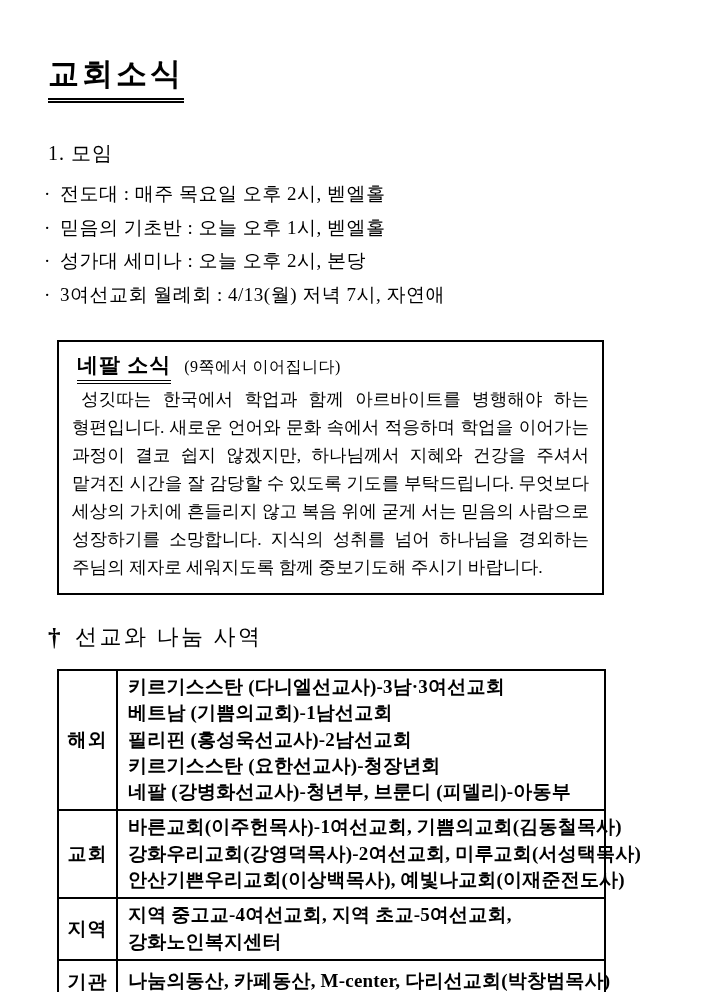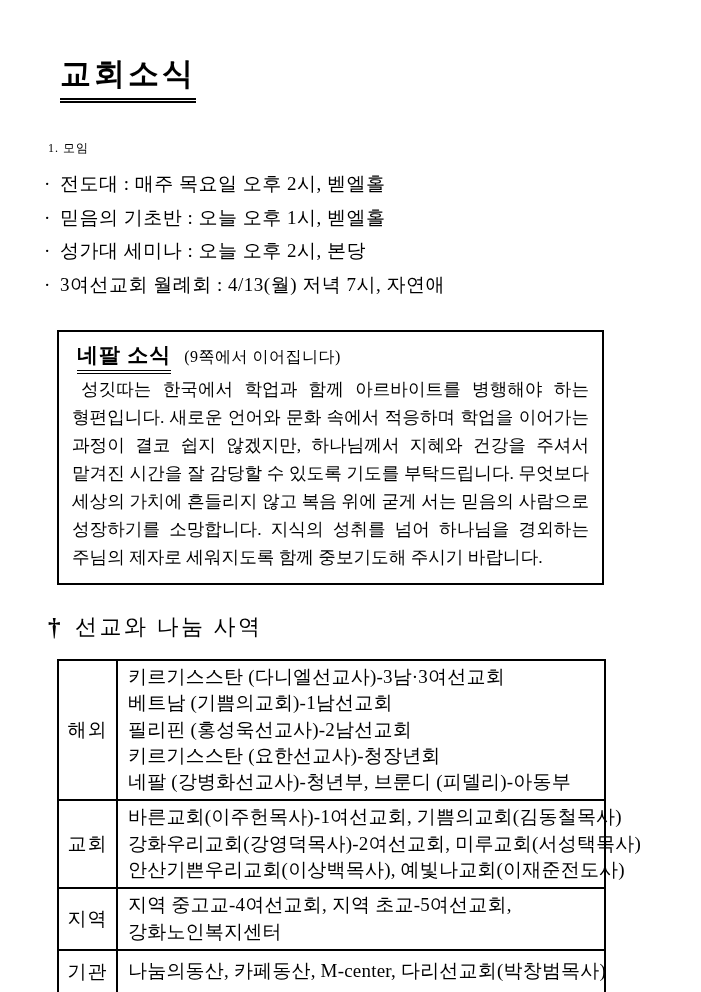--- a/index.html
+++ b/index.html
@@ -11,32 +11,32 @@
     padding: 40px 48px 0 48px;
     background: #ffffff;
     color: #000000;
     font-family: "Liberation Serif", "DejaVu Serif", serif;
     overflow: hidden;
   }
 
   
   .doc-title {
     display: inline-block;
-    margin: 13px 0 0 12px;
+    margin: 13px 0 0 0;
     font-size: 31px;
     font-weight: bold;
     letter-spacing: 3px;
     border-bottom: 5px double #000;
     padding-bottom: 3px;
   }
 
   
   .meetings-heading {
     margin-top: 37px;
-    font-size: 12px;
+    font-size: 20px;
     letter-spacing: 1px;
   }
   .meeting-list { margin: 10px 0 0 -4px; }
   .meeting-item {
     display: flex;
     align-items: baseline;
     font-size: 19px;
     line-height: 33.5px;
     letter-spacing: 0.5px;
     white-space: nowrap;
@@ -97,20 +97,21 @@
   .mission-table {
     margin: 17px 0 0 9px;
     border-collapse: collapse;
     width: 549px;
     table-layout: fixed;
     font-size: 19px;
   }
   .mission-table td {
     border: 2px solid #000;
     vertical-align: middle;
+    font-weight: bold;
   }
   .label-cell {
     width: 53px;
     text-align: center;
     padding: 8px 2px;
     letter-spacing: 1px;
   }
   .content-cell {
     padding: 3px 10px 4px 10px;
   }

